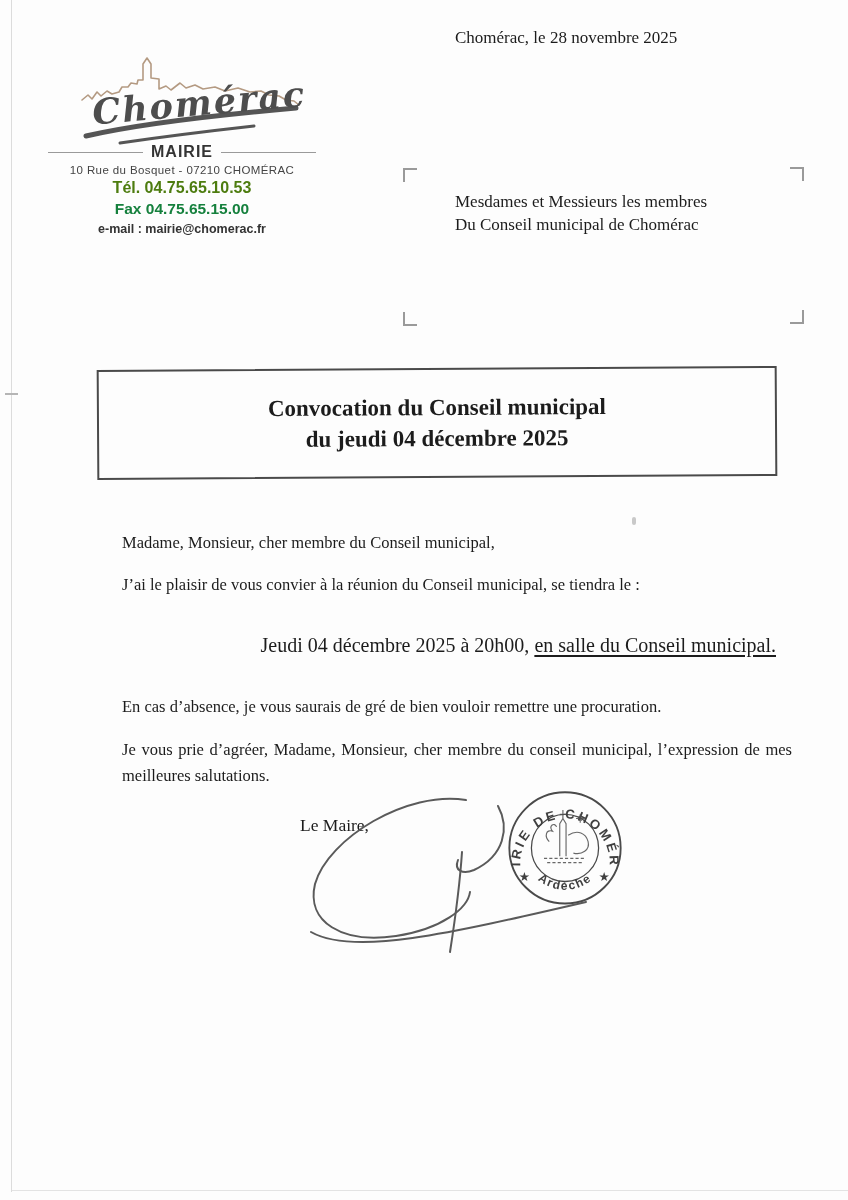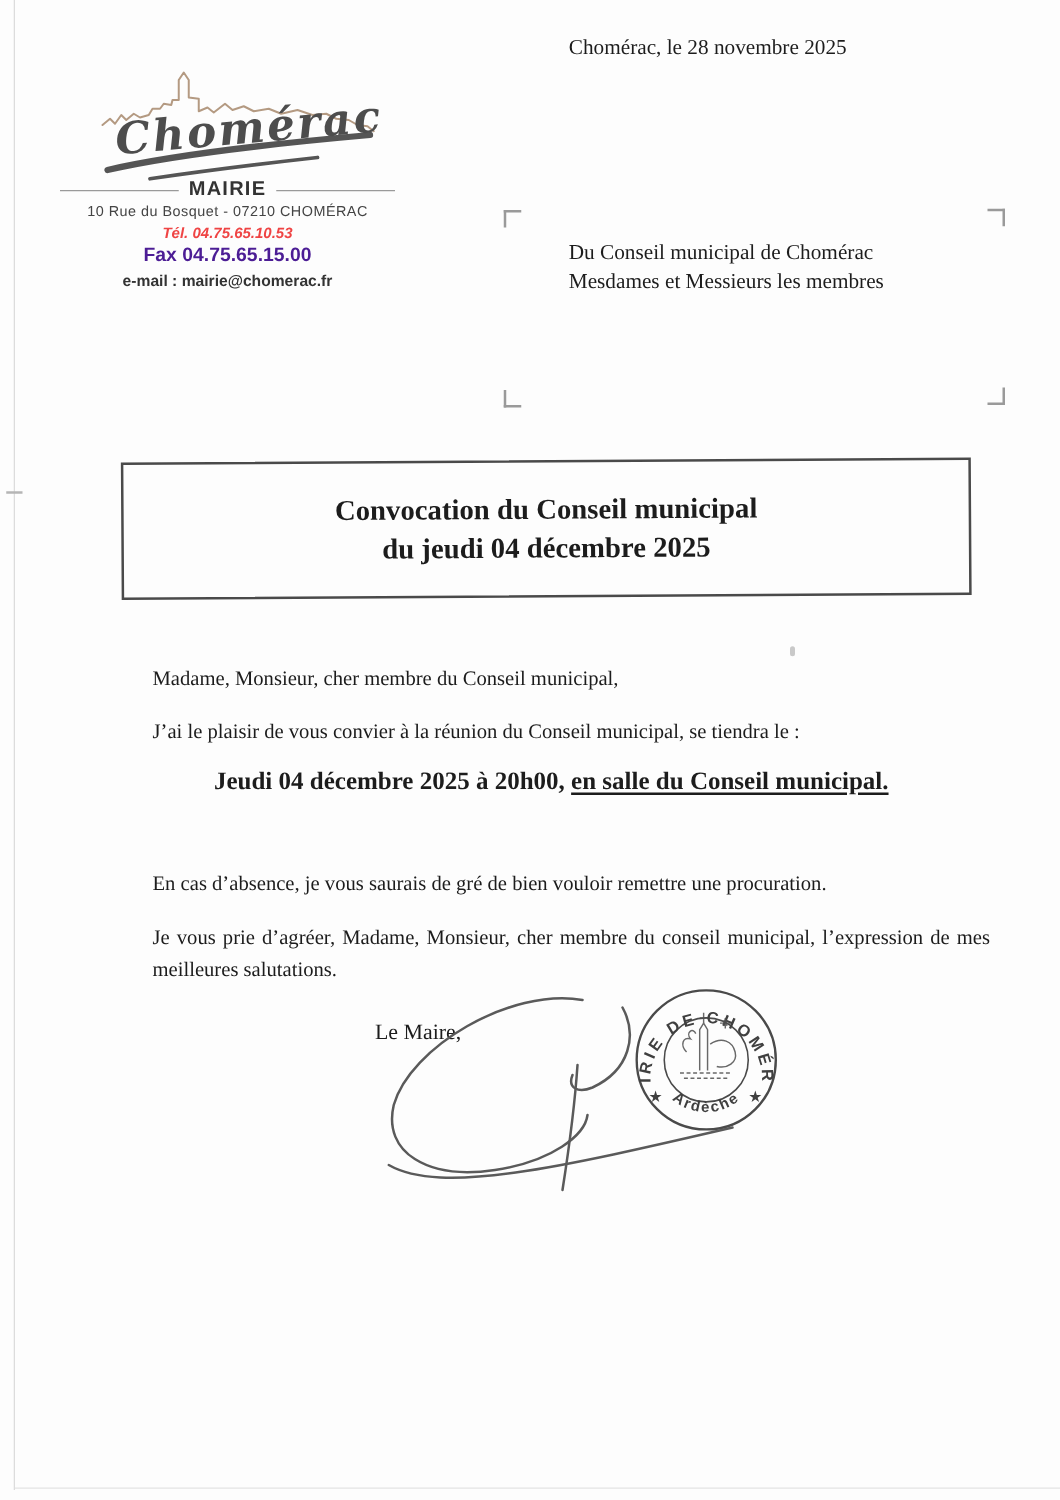--- a/index.html
+++ b/index.html
@@ -31,22 +31,22 @@
     font-family:"DejaVu Serif", serif;
   }
 
   
   .sender{position:absolute;left:48px;top:143px;width:268px;text-align:center;
           font-family:"Liberation Sans", sans-serif;color:#3a3a3a;}
   .sender .mairie-row{display:flex;align-items:center;gap:8px;justify-content:center;}
   .sender .mairie-row .rule{flex:1;height:1px;background:#9a9a9a;}
   .sender .mairie{font-weight:bold;font-size:16px;letter-spacing:1px;color:#333;}
   .sender .addr{font-size:11.5px;margin-top:3px;letter-spacing:.4px;color:#444;}
-  .sender .tel{font-size:12px;margin-top:3px;font-weight:600;color:#ef4444;font-style:italic;}
-  .sender .fax{font-size:15.5px;margin-top:3px;font-weight:600;color:#4c1d95;}
+  .sender .tel{font-size:16px;margin-top:3px;font-weight:600;color:#4d7c0f;}
+  .sender .fax{font-size:15.5px;margin-top:3px;font-weight:600;color:#15803d;}
   .sender .mail{font-size:12.5px;margin-top:4px;font-weight:600;color:#333;}
 
   
   .mark{position:absolute;width:12px;height:12px;}
   .mark.tl{left:403px;top:168px;border-top:2px solid #9a9a9a;border-left:2px solid #9a9a9a;}
   .mark.tr{left:790px;top:167px;border-top:2px solid #9a9a9a;border-right:2px solid #9a9a9a;}
   .mark.bl{left:403px;top:312px;border-bottom:2px solid #9a9a9a;border-left:2px solid #9a9a9a;}
   .mark.br{left:790px;top:310px;border-bottom:2px solid #9a9a9a;border-right:2px solid #9a9a9a;}
 
   .recipient{position:absolute;left:455px;top:190px;font-size:17px;line-height:23px;}
@@ -57,21 +57,21 @@
     border:2px solid #4a4a4a;transform:rotate(-0.35deg);
     display:flex;flex-direction:column;align-items:center;justify-content:center;
     background:#fdfdfd;
   }
   .subject-box .l{font-weight:bold;font-size:23px;line-height:31px;}
 
   
   .body-text{position:absolute;left:122px;width:670px;font-size:16.5px;}
   .p-salutation{top:533px;}
   .p-intro{top:575px;}
-  .p-meeting{top:614px;left:106px;width:670px;text-align:center;font-weight:bold;font-size:20px;}
+  .p-meeting{top:634px;left:106px;width:670px;text-align:right;font-weight:normal;font-size:20px;}
   .p-meeting .u{text-decoration:underline;text-decoration-thickness:2px;text-underline-offset:3px;}
   .p-attach{top:656px;}
   .p-absence{top:697px;}
   .p-closing{top:737px;text-align:justify;line-height:26px;}
 
   
   .sig-role{position:absolute;left:300px;top:815px;width:280px;text-align:left;font-size:17.5px;}
   .sig-name{position:absolute;left:300px;top:837px;width:280px;text-align:center;font-size:17.5px;}
   .sig-svg{position:absolute;left:298px;top:786px;}
   .stamp-svg{position:absolute;left:502px;top:789px;}
@@ -108,22 +108,22 @@
     <div class="fax">Fax 04.75.65.15.00</div>
     <div class="mail">e-mail : mairie@chomerac.fr</div>
   </div>
 
   <div class="mark tl"></div>
   <div class="mark tr"></div>
   <div class="mark bl"></div>
   <div class="mark br"></div>
 
   <div class="recipient">
+    <div>Mesdames et Messieurs les membres</div>
     <div>Du Conseil municipal de Chomérac</div>
-    <div>Mesdames et Messieurs les membres</div>
   </div>
 
   <div class="subject-box">
     <div class="l">Convocation du Conseil municipal</div>
     <div class="l">du jeudi 04 décembre 2025</div>
   </div>
 
   <div class="body-text p-salutation">Madame, Monsieur, cher membre du Conseil municipal,</div>
   <div class="body-text p-intro">J’ai le plaisir de vous convier à la réunion du Conseil municipal, se tiendra le :</div>
   <div class="body-text p-meeting">

